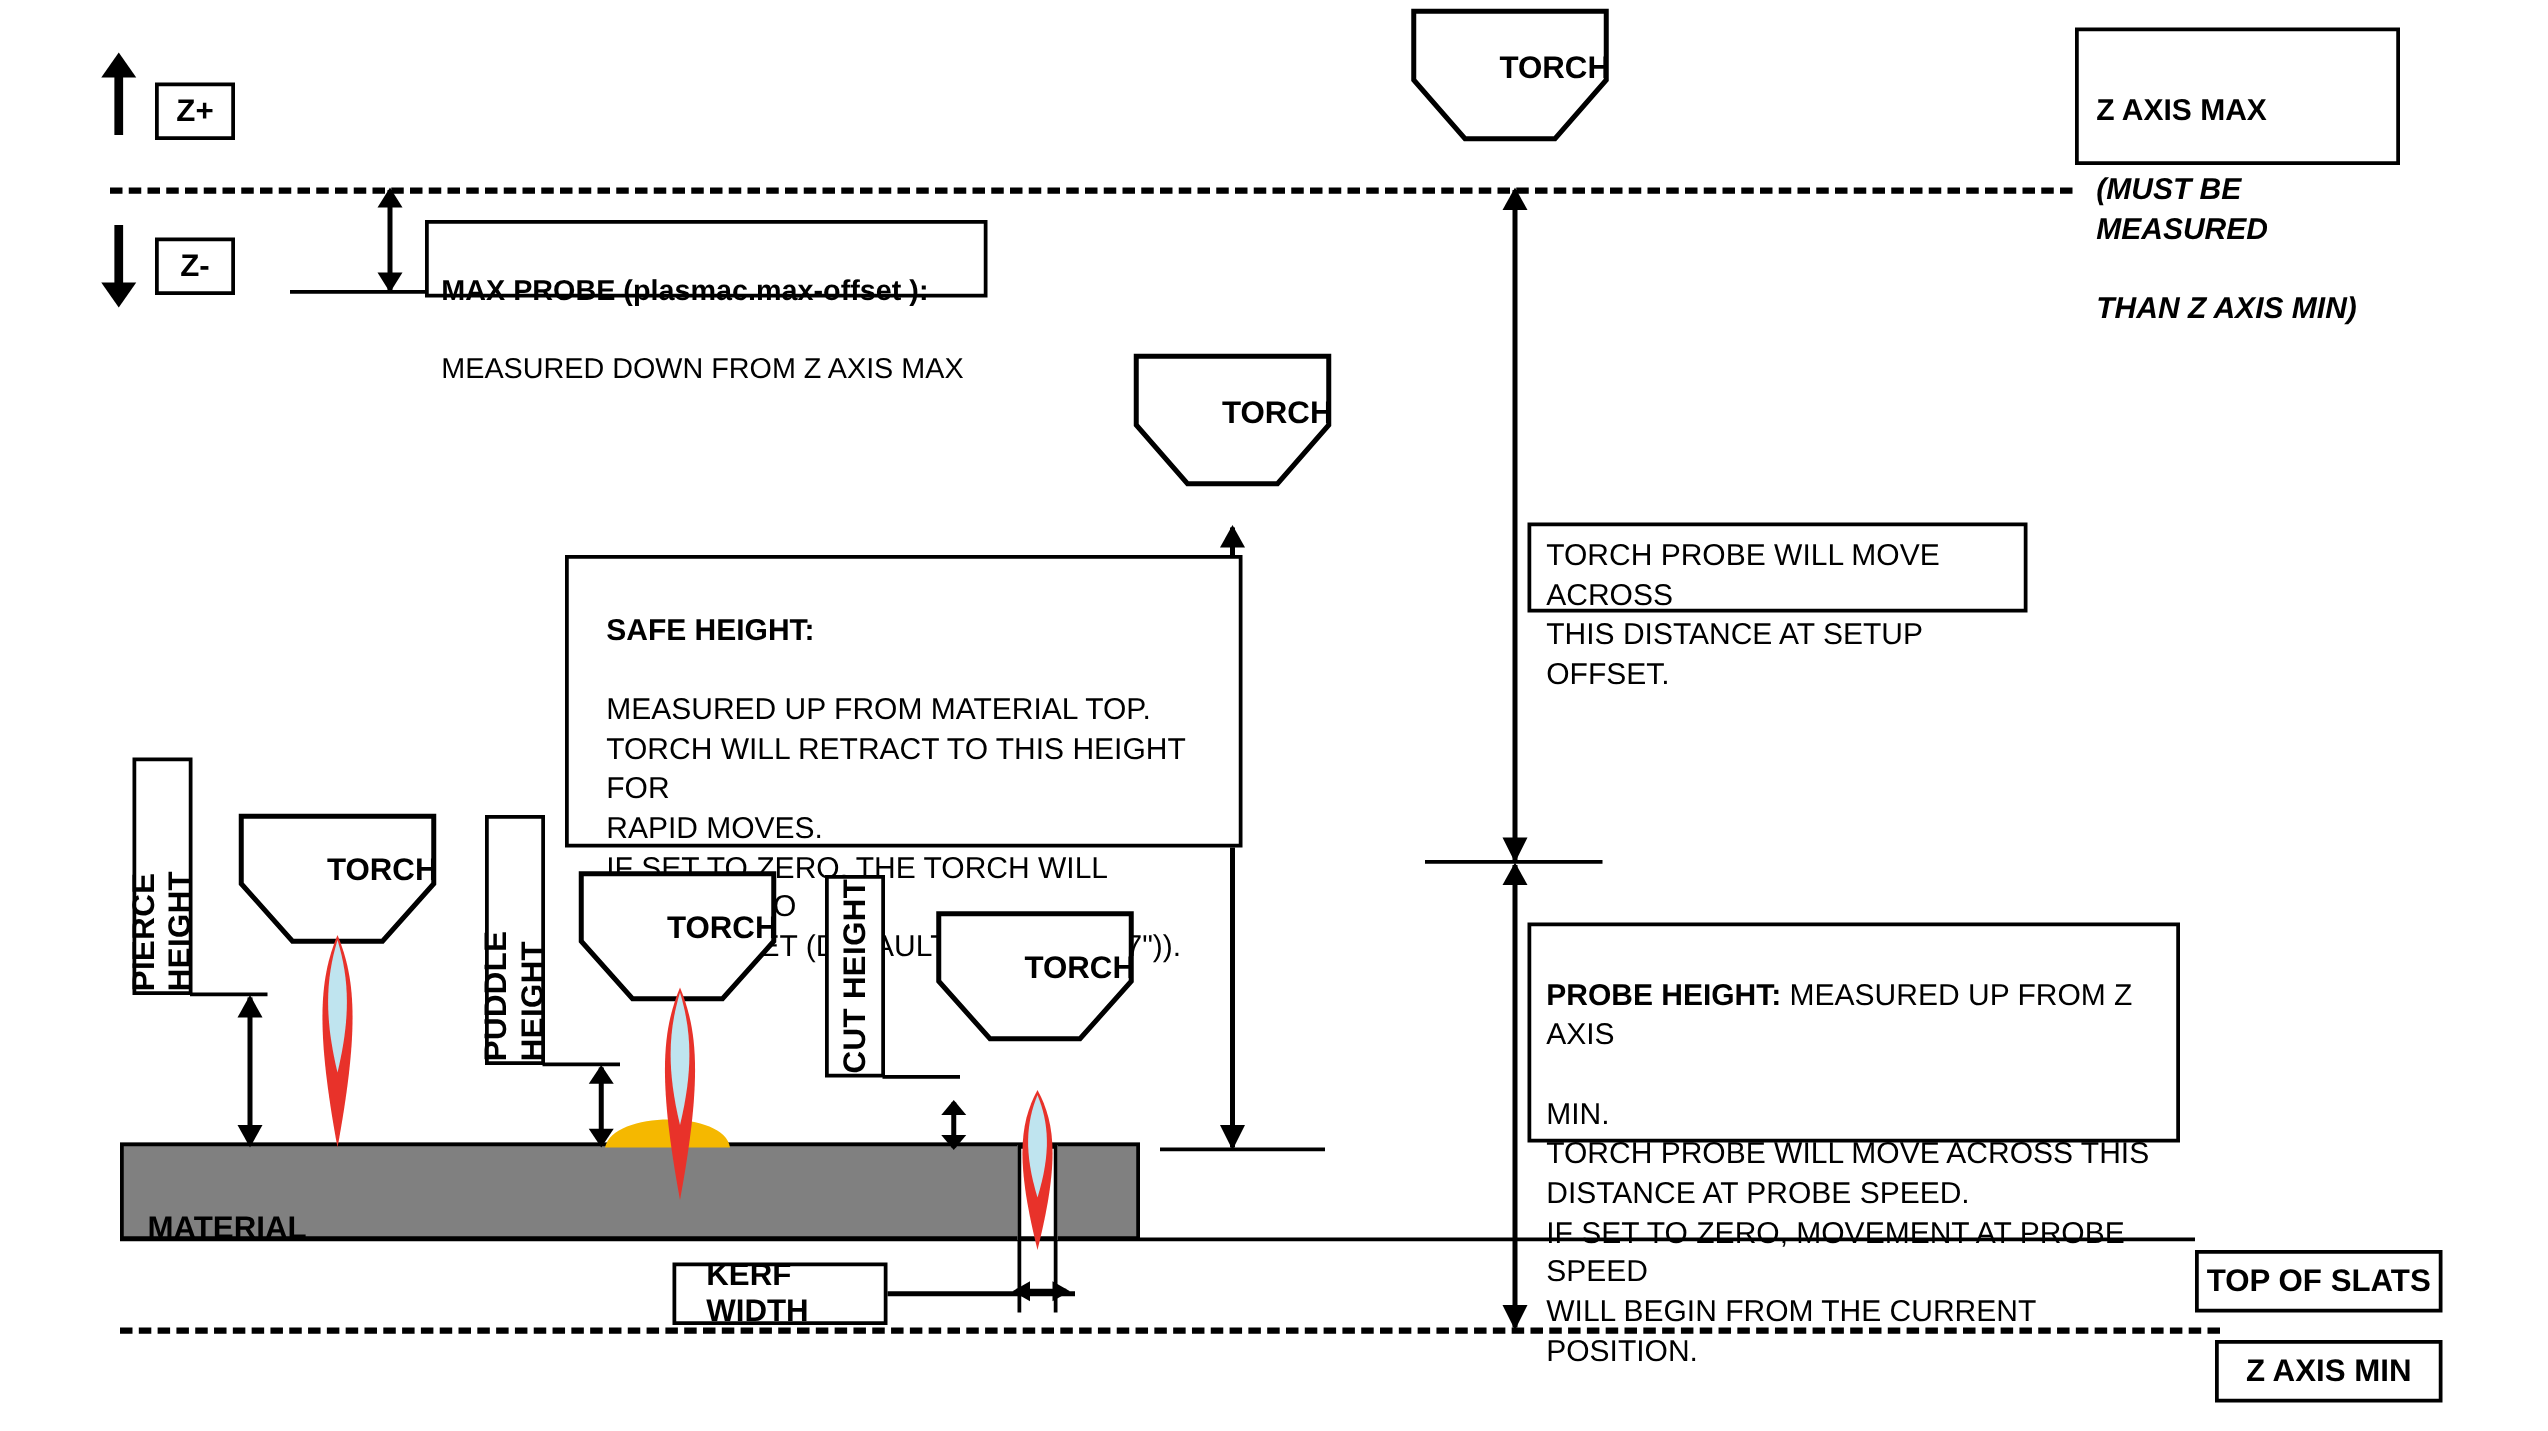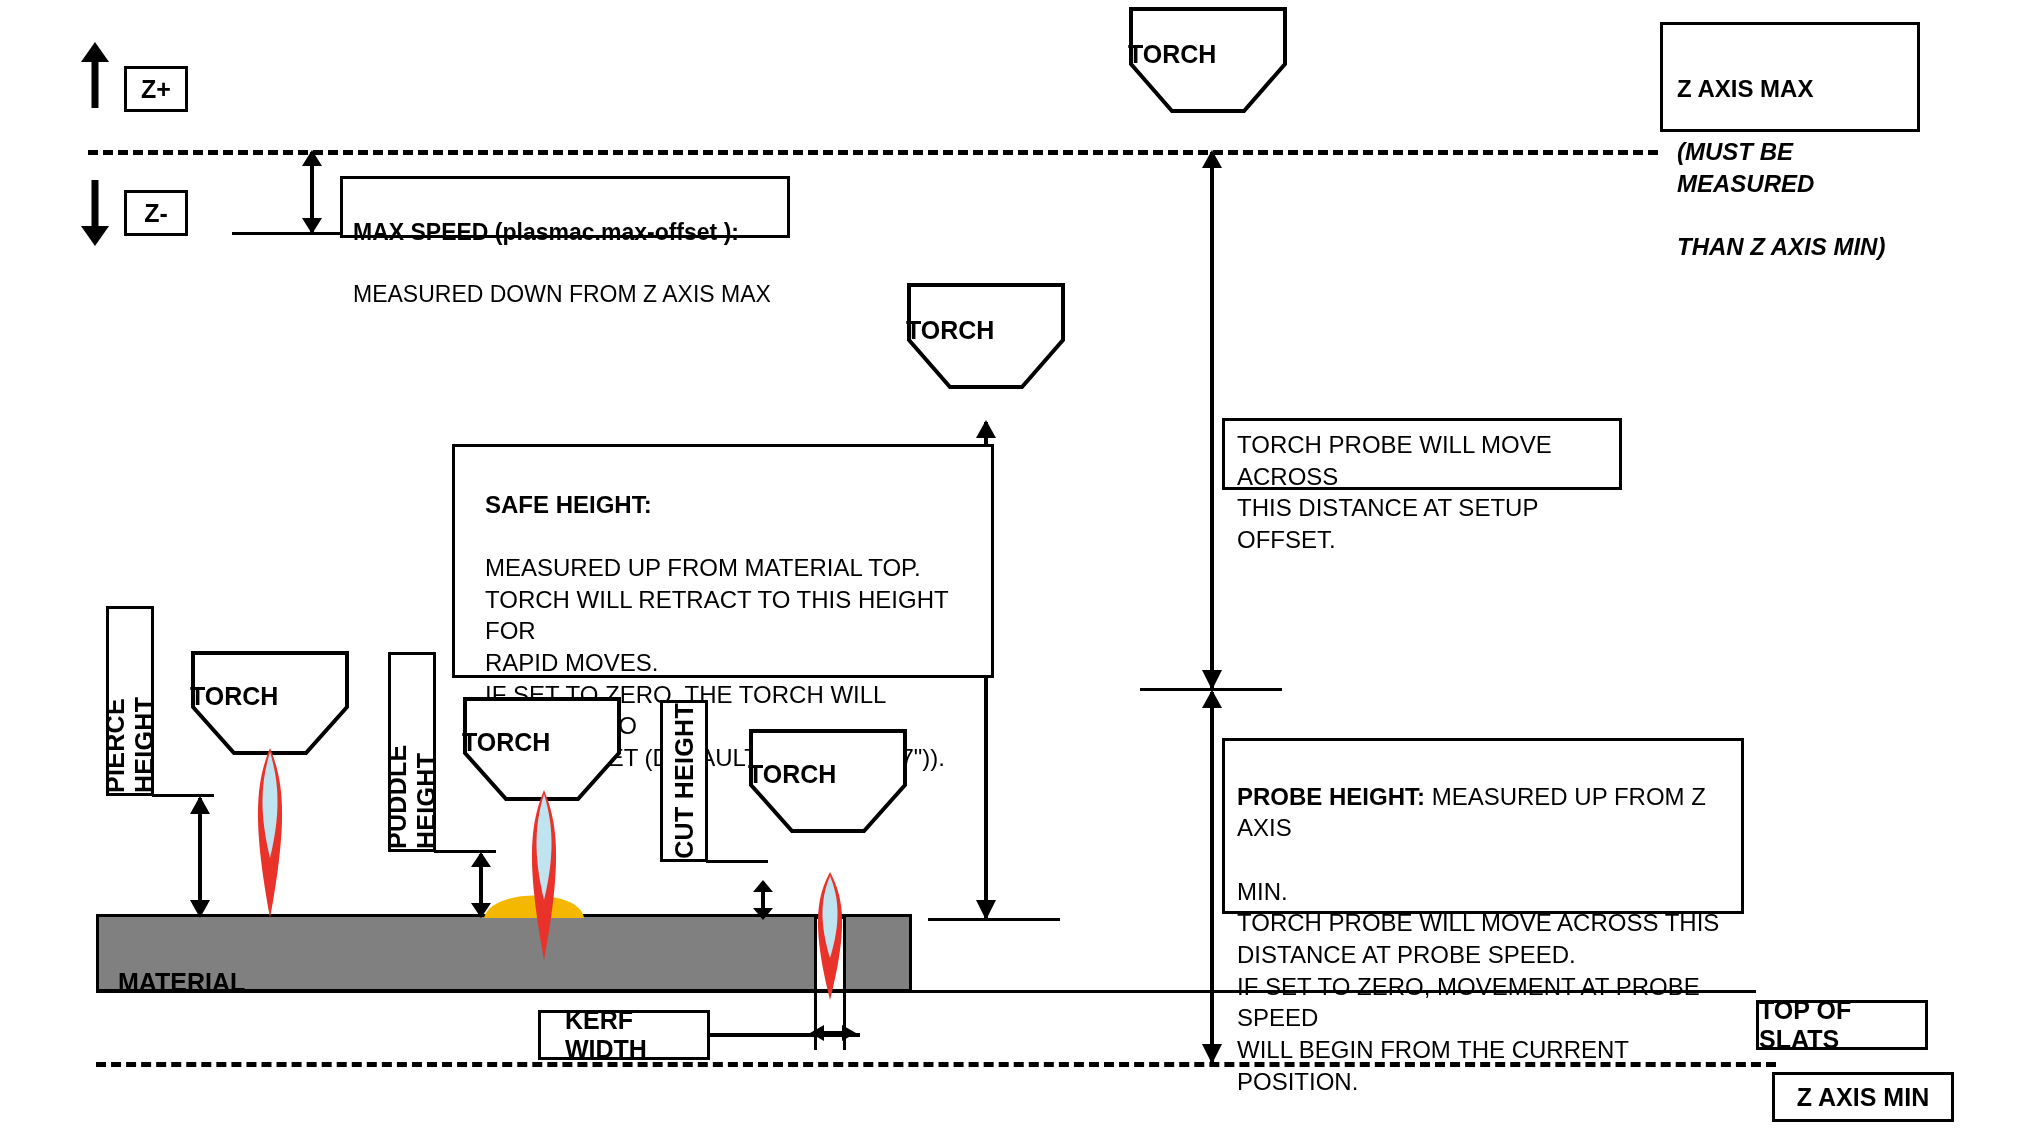--- a/index.html
+++ b/index.html
@@ -63,21 +63,21 @@
   }
   .torch {
     position: absolute;
     box-sizing: border-box;
   }
   .torch svg { display: block; }
   .torch .tlabel {
     position: absolute;
     left: 0;
     width: 100%;
-    text-align: left;
+    text-align: right;
     font-size: 25px;
     font-weight: bold;
     color: #000;
   }
   .vert-label {
     position: absolute;
     border: 3px solid #000;
     background: #fff;
     box-sizing: border-box;
     display: flex;
@@ -134,21 +134,21 @@
   </div>
 
   <svg class="arrow-svg" style="left:296px; top:150px; width:32px; height:84px;" viewBox="0 0 32 84">
     <line x1="16" y1="2" x2="16" y2="82" stroke="#000" stroke-width="4"></line>
     <polygon points="16,0 6,16 26,16" fill="#000"></polygon>
     <polygon points="16,84 6,68 26,68" fill="#000"></polygon>
   </svg>
   <div class="hline" style="left:232px; top:232px; width:210px;"></div>
 
   <div class="text-box" style="left:340px; top:176px; width:450px; height:62px; padding:6px 10px;">
-    <div class="bold" style="font-size:23px;">MAX SPEED (plasmac.max-offset ):</div>
+    <div class="bold" style="font-size:23px;">MAX PROBE (plasmac.max-offset ):</div>
     <div style="font-size:23px;">MEASURED DOWN FROM Z AXIS MAX</div>
   </div>
 
   <div class="torch" style="left:1128px; top:6px; width:160px; height:108px;">
     <svg width="160" height="108" viewBox="0 0 160 108">
       <polygon points="3,3 157,3 157,58 116,105 44,105 3,58" fill="#fff" stroke="#000" stroke-width="4"></polygon>
     </svg>
     <div class="tlabel" style="top:34px;">TORCH</div>
   </div>
 
@@ -197,21 +197,21 @@
 TORCH WILL RETRACT TO THIS HEIGHT FOR
 RAPID MOVES.
 IF SET TO ZERO, THE TORCH WILL RETRACT TO
 MAX OFFSET (DEFAULT = 5mm (0.197")).</div>
   </div>
 
   <div class="material" style="left:96px; top:914px; width:816px; height:78px;"></div>
   <div class="material-label" style="left:118px; top:968px;">MATERIAL</div>
 
   <div class="hline" style="left:96px; top:990px; width:1660px;"></div>
-  <div class="label-box" style="left:1756px; top:1000px; width:172px; height:50px; font-size:25px;">TOP OF SLATS</div>
+  <div class="label-box" style="left:1756px; top:1000px; width:198px; height:50px; font-size:25px;">TOP OF SLATS</div>
 
   <div class="dashed-h" style="left:96px; top:1062px; width:1680px;"></div>
   <div class="label-box" style="left:1772px; top:1072px; width:182px; height:50px; font-size:25px;">Z AXIS MIN</div>
 
   <div class="vert-label" style="left:106px; top:606px; width:48px; height:190px;">
     <span>PIERCE HEIGHT</span>
   </div>
   <div class="hline" style="left:152px; top:794px; width:62px;"></div>
   <svg class="arrow-svg" style="left:185px; top:796px; width:30px; height:122px;" viewBox="0 0 30 122">
     <line x1="15" y1="2" x2="15" y2="120" stroke="#000" stroke-width="4"></line>

